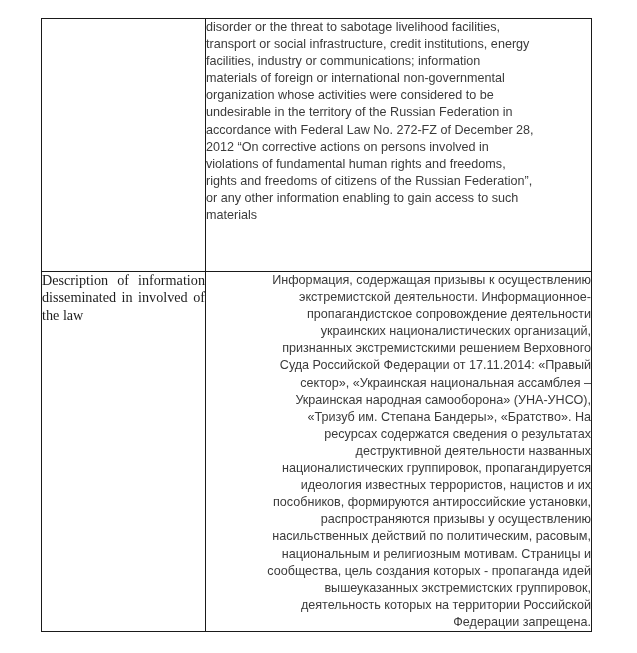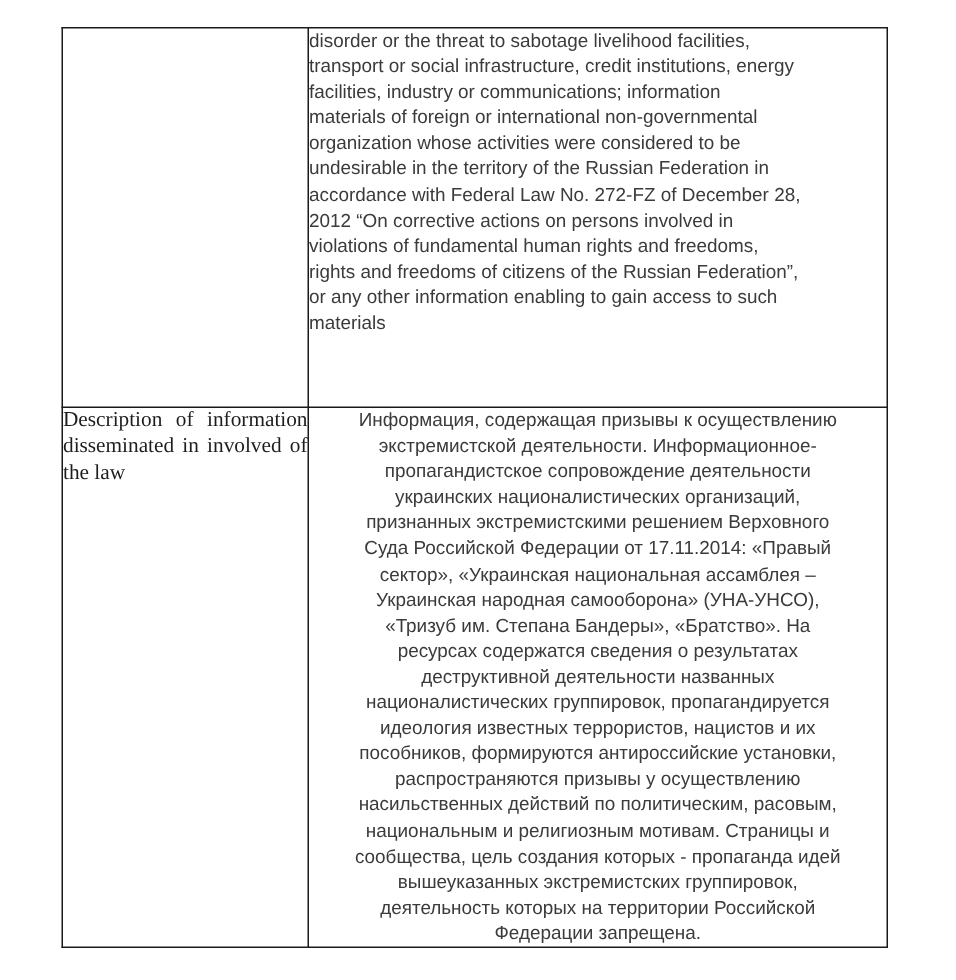--- a/index.html
+++ b/index.html
@@ -80,21 +80,21 @@
 
   .cell-ru {
     padding: 6px 9px 5px 9px;
   }
 
   .ru-text {
     font-family: "Liberation Sans", sans-serif;
     font-size: 12.6px;
     line-height: 17.1px;
     color: #3b3b3b;
-    text-align: center;
+    text-align: right;
     white-space: pre-wrap;
     word-break: normal;
   }
 </style>
 </head>
 <body>
 
 <div class="page">
 
   <table class="doc-table">

